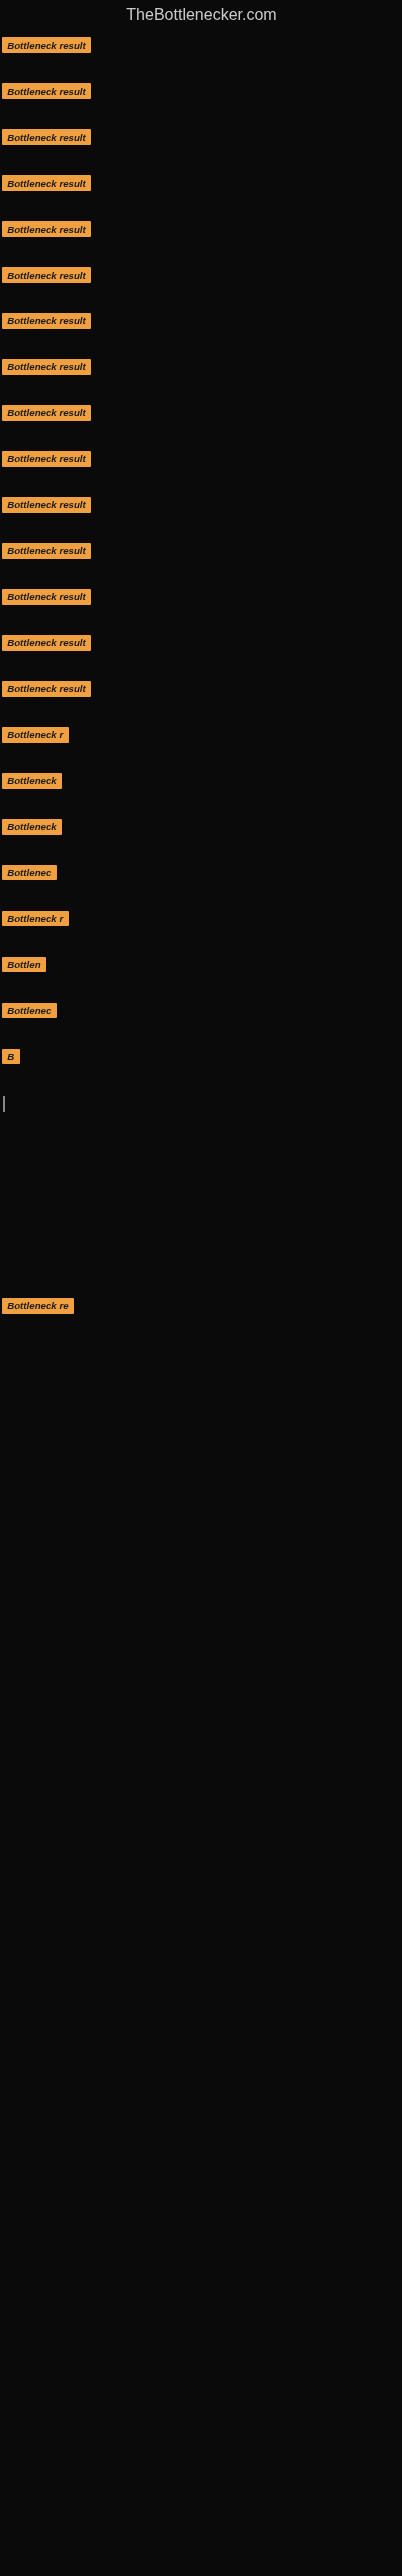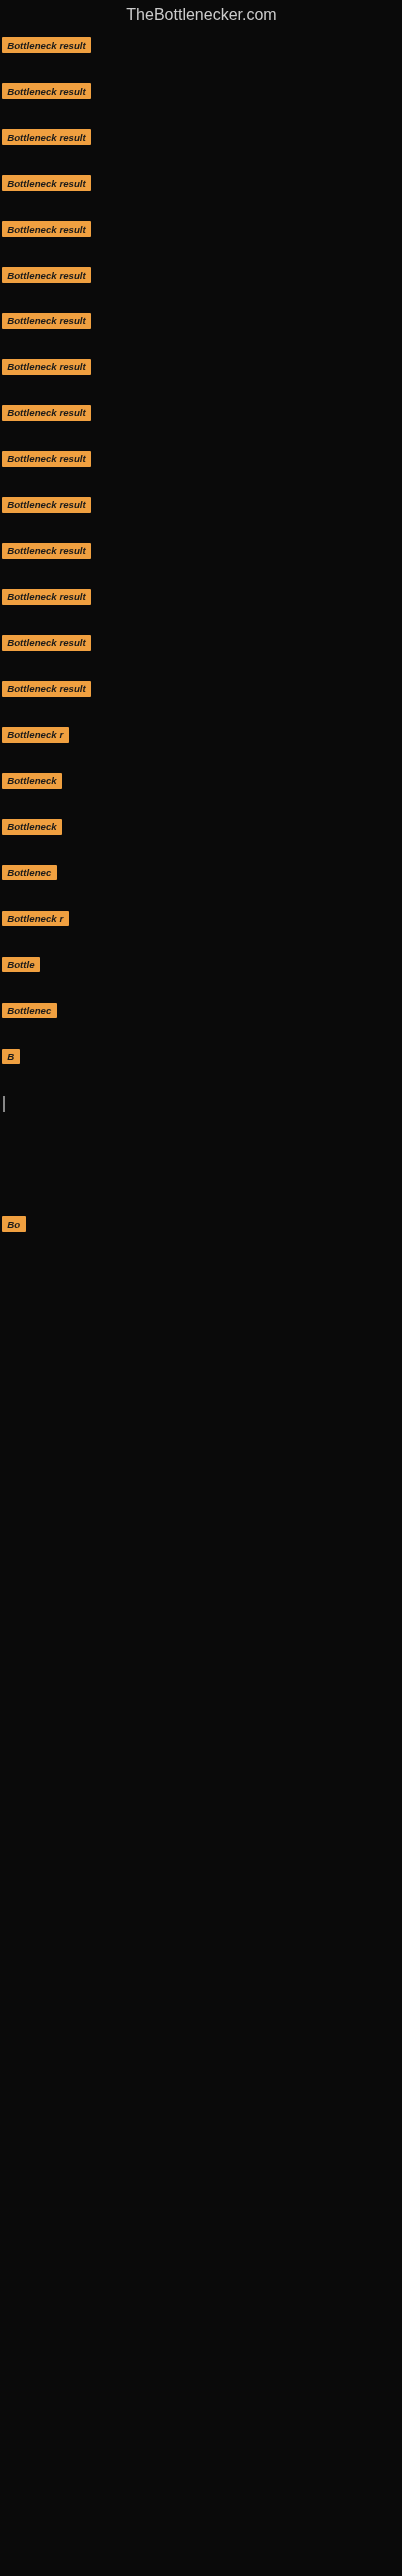--- a/index.html
+++ b/index.html
@@ -70,29 +70,29 @@
     <div class="bottleneck-item"><span class="bottleneck-badge">Bottleneck result</span></div>
     <div class="bottleneck-item"><span class="bottleneck-badge">Bottleneck result</span></div>
     <div class="bottleneck-item"><span class="bottleneck-badge">Bottleneck result</span></div>
     <div class="bottleneck-item"><span class="bottleneck-badge">Bottleneck result</span></div>
     <div class="bottleneck-item"><span class="bottleneck-badge">Bottleneck result</span></div>
     <div class="bottleneck-item"><span class="bottleneck-badge">Bottleneck r</span></div>
     <div class="bottleneck-item"><span class="bottleneck-badge">Bottleneck</span></div>
     <div class="bottleneck-item"><span class="bottleneck-badge">Bottleneck</span></div>
     <div class="bottleneck-item"><span class="bottleneck-badge">Bottlenec</span></div>
     <div class="bottleneck-item"><span class="bottleneck-badge">Bottleneck r</span></div>
-    <div class="bottleneck-item"><span class="bottleneck-badge">Bottle</span></div>
+    <div class="bottleneck-item"><span class="bottleneck-badge">Bottlen</span></div>
     <div class="bottleneck-item"><span class="bottleneck-badge">Bottlenec</span></div>
     <div class="bottleneck-item"><span class="bottleneck-badge">B</span></div>
     <div class="bottleneck-item">
       <div class="cursor-line"></div>
     </div>
     <div class="bottleneck-item" style="padding-bottom: 24px;"></div>
     <div class="bottleneck-item" style="padding-bottom: 24px;"></div>
-    <div class="bottleneck-item"><span class="bottleneck-badge">Bo</span></div>
     <div class="bottleneck-item" style="padding-bottom: 24px;"></div>
     <div class="bottleneck-item" style="padding-bottom: 24px;"></div>
     <div class="bottleneck-item" style="padding-bottom: 24px;"></div>
+    <div class="bottleneck-item"><span class="bottleneck-badge">Bottleneck re</span></div>
     <div class="bottleneck-item" style="padding-bottom: 24px;"></div>
     <div class="bottleneck-item" style="padding-bottom: 24px;"></div>
     <div class="bottleneck-item" style="padding-bottom: 24px;"></div>
   </div>
 
 
 </body></html>

